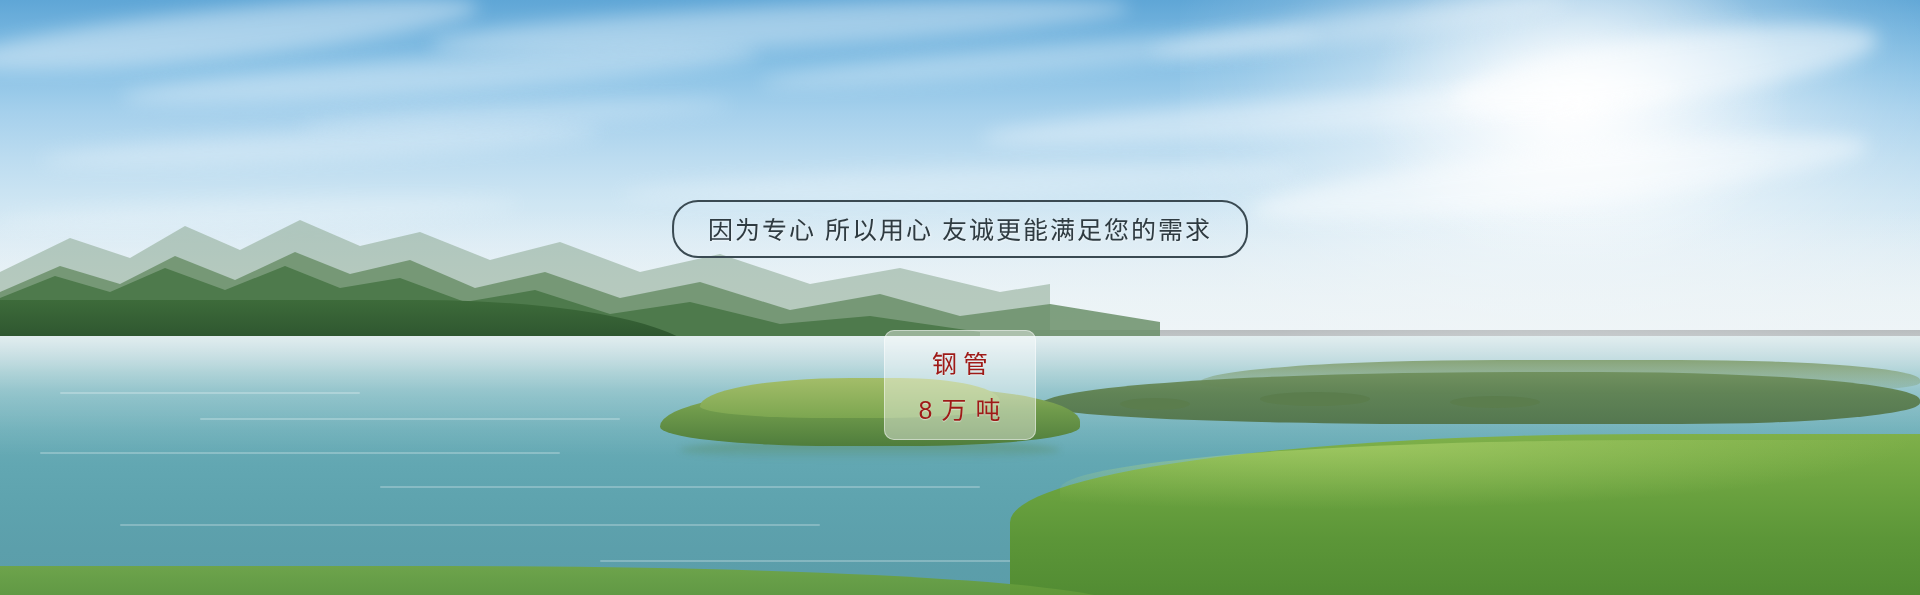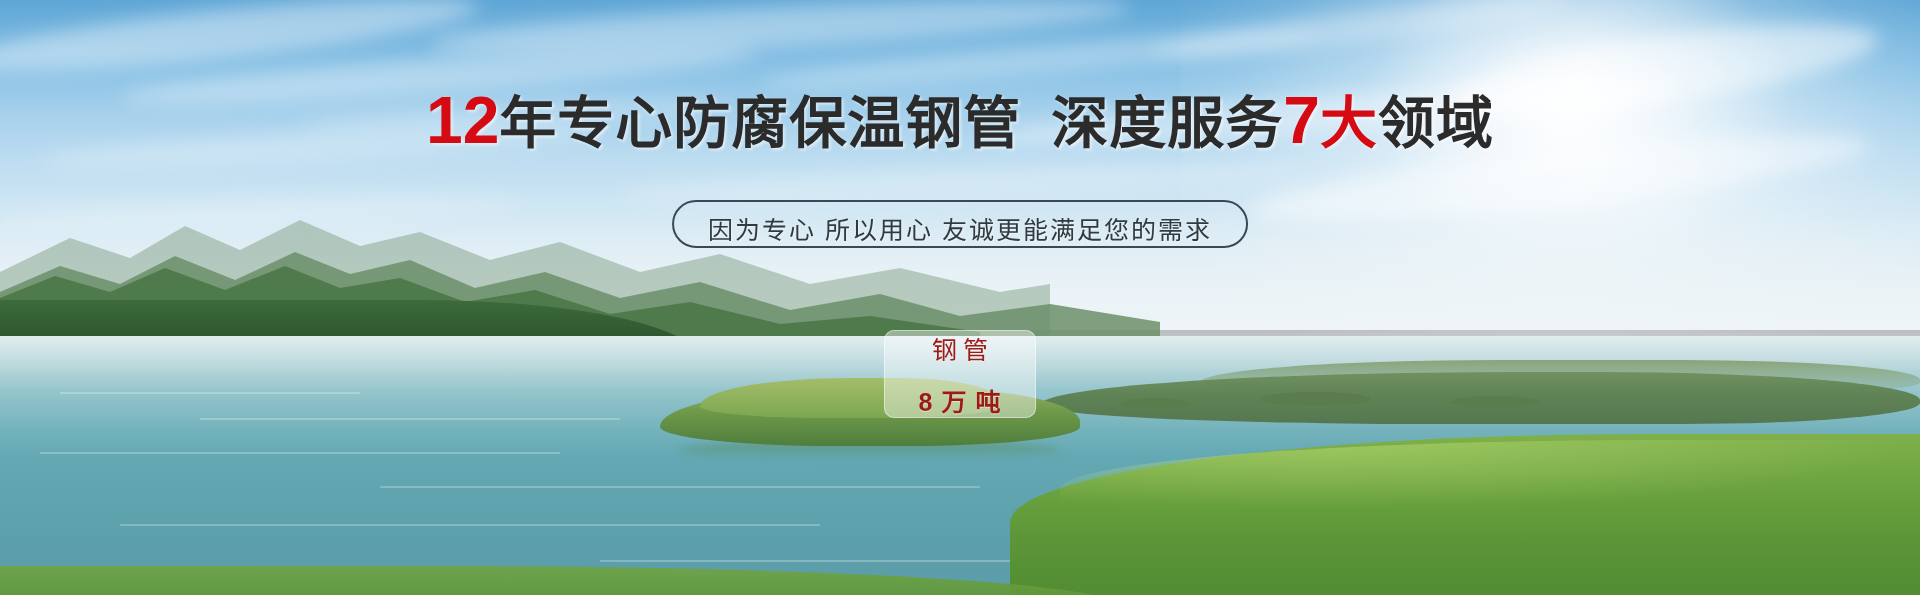--- a/index.html
+++ b/index.html
@@ -201,62 +201,62 @@
     width: 30px;
   }
 
   .subpill {
     position: absolute;
     left: 50%;
     top: 200px;
     transform: translateX(-50%);
     border: 2px solid #3a4a52;
     border-radius: 26px;
-    padding: 8px 34px 0 34px;
+    padding: 8px 34px 10px 34px;
     font-size: 25px;
     color: #2f3b41;
     letter-spacing: 2px;
     white-space: nowrap;
     background: transparent;
     text-shadow: 1px 1px 2px rgba(255,255,255,0.5);
   }
 
   .cards {
     position: absolute;
     left: 50%;
     top: 330px;
     transform: translateX(-50%);
     display: flex;
     gap: 12px;
   }
   .card {
     width: 152px;
-    height: 88px;
+    height: 110px;
     background: rgba(255,255,255,0.42);
     border-radius: 10px;
     display: flex;
     flex-direction: column;
     align-items: center;
-    justify-content: space-between;
+    justify-content: center;
     box-shadow: inset 0 0 0 1px rgba(255,255,255,0.45);
   }
   .card-title {
     font-size: 25px;
     color: #9e1a17;
     letter-spacing: 6px;
     text-indent: 6px;
     font-weight: 500;
     margin-bottom: 10px;
     text-shadow: 0 1px 1px rgba(255,255,255,0.5);
   }
   .card-value {
     font-size: 25px;
     color: #9e1a17;
     letter-spacing: 1px;
-    font-weight: 700;
+    font-weight: 400;
     text-shadow: 0 1px 1px rgba(255,255,255,0.5);
     white-space: nowrap;
   }
   .card-value sup {
     font-size: 15px;
     vertical-align: super;
     line-height: 0;
   }
 </style>
 </head>
@@ -319,23 +319,20 @@
     <div class="island"></div>
     <div class="island2"></div>
 
     <div class="grass"></div>
     <div class="grass-hi"></div>
     <div class="grass-left"></div>
   </div>
 
   <div class="content">
 
-    <div class="headline">
-      <span class="num">12</span><span>年专心防腐保温钢管</span><span class="gap"></span><span>深度服务</span><span class="num">7</span><span class="red">大</span><span>领域</span>
-    </div>
 
     <div class="subpill">
       <span>因为专心 所以用心 友诚更能满足您的需求</span>
     </div>
 
     <div class="cards">
 
       <div class="card">
         <div class="card-title">钢管</div>
         <div class="card-value">

